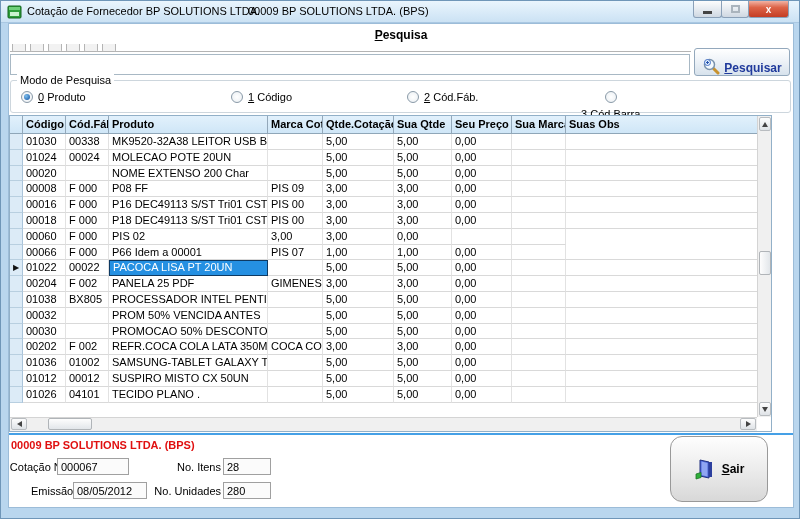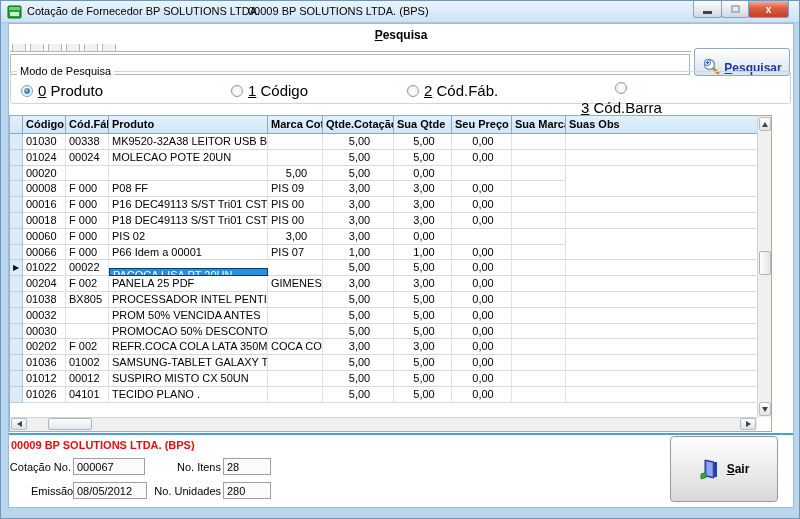--- a/index.html
+++ b/index.html
@@ -24,42 +24,42 @@
   
   .pesquisa-title{position:absolute;left:0;top:4px;width:100%;text-align:center;font-size:12px;font-weight:bold;color:#000;}
   .tabstrip{position:absolute;left:1px;top:20px;width:681px;height:8px;border-bottom:1px solid #b4b4b4;display:flex;gap:4px;padding-left:2px;}
   .tabstub{width:14px;height:8px;background:#f2f2f2;border:1px solid #b4b4b4;border-top:none;border-radius:0 0 2px 2px;}
   .search-input{position:absolute;left:1px;top:30px;width:680px;height:21px;border:1px solid #a8b8c4;background:#fff;
     font-family:"Liberation Sans",sans-serif;font-size:12px;padding:0 4px;outline:none;}
   .pesquisar-btn{position:absolute;left:685px;top:24px;width:96px;height:28px;border:1px solid #93a8bc;border-radius:3px;
     background:linear-gradient(#ffffff,#eef3f8 45%,#d7e2ec);display:flex;align-items:flex-end;justify-content:center;gap:4px;
     font-size:12px;font-weight:bold;color:#203a9c;cursor:pointer;}
   
-  .modo-group{position:absolute;left:1px;top:47px;width:781px;height:33px;border:1px solid #cdd6dd;border-radius:3px;padding-left:40px;}
+  .modo-group{position:absolute;left:1px;top:56px;width:781px;height:33px;border:1px solid #cdd6dd;border-radius:3px;padding-left:40px;}
   .modo-legend{position:absolute;left:6px;top:-7px;background:#fff;padding:0 3px;font-size:11px;color:#000;}
-  .radio{position:absolute;top:10px;display:flex;align-items:center;gap:5px;font-size:15px;color:#000;cursor:pointer;}
+  .radio{position:absolute;top:10px;display:flex;align-items:center;gap:5px;font-size:11px;color:#000;cursor:pointer;}
   .rb{width:12px;height:12px;border-radius:50%;border:1px solid #8a9aa8;background:radial-gradient(#fff,#e9eef2);position:relative;}
   .rb.on::after{content:"";position:absolute;left:2px;top:2px;width:6px;height:6px;border-radius:50%;
     background:radial-gradient(circle at 35% 35%,#7fc0ee,#2f71b8 70%);}
   
   .grid{position:absolute;left:0;top:91px;width:763px;height:317px;border:1px solid #92b0c8;background:#fff;}
   .grid-cols{display:grid;grid-template-columns:13px 43px 43px 159px 55px 71px 58px 60px 54px 193px;}
   .grid-head{height:18px;background:linear-gradient(#e2f1fc,#cfe6f7);border-bottom:1px solid #8fa6b8;}
   .hcell{font-size:11px;font-weight:bold;color:#000;padding:2px 2px 0 3px;border-right:1px solid #93a8ba;
     overflow:hidden;white-space:nowrap;}
   .hcell.marker{border-right:1px solid #93a8ba;}
   .grid-body{position:absolute;left:0;top:18px;right:14px;bottom:14px;overflow:hidden;background:#fff;}
   .grid-row{height:15.8px;}
   .cell{font-size:11px;color:#000;line-height:15px;padding:0 0 0 3px;border-right:1px solid #e2e2e2;
     border-bottom:1px solid #d9d9d9;overflow:hidden;white-space:nowrap;}
   .cell.marker{background:#dcebf7;border-right:1px solid #aac4da;border-bottom:1px solid #b8cfe0;padding:0;
     display:flex;align-items:center;justify-content:center;}
   .sel-arrow{font-size:8px;color:#111;line-height:1;}
-  .cell.num{text-align:center;padding-right:0;}
-  .cell.sel{background:#2590e2;color:#fff;border:1px solid #0e3a63;line-height:13px;margin-top:8px;}
+  .cell.num{text-align:left;padding-right:0;}
+  .cell.sel{background:#2590e2;color:#fff;border:1px solid #0e3a63;line-height:13px;}
   .marker-strip{position:absolute;left:0;top:18px;width:13px;bottom:14px;background:#dcebf7;border-right:1px solid #aac4da;z-index:0;}
   
   .vscroll{position:absolute;right:0;top:0;width:14px;bottom:14px;background:#f0f0f0;border-left:1px solid #d4d4d4;}
   .hscroll{position:absolute;left:0;bottom:0;right:14px;height:14px;background:#f0f0f0;border-top:1px solid #d4d4d4;}
   .sbtn{position:absolute;background:linear-gradient(#fdfdfd,#dfe3e7);border:1px solid #b8bcc0;border-radius:2px;
     display:flex;align-items:center;justify-content:center;}
   .vscroll .sbtn{left:1px;width:12px;height:14px;}
   .hscroll .sbtn{top:0px;height:12px;width:16px;}
   .tri{width:0;height:0;border-style:solid;}
   .tri.up{border-width:0 3.5px 5px 3.5px;border-color:transparent transparent #444 transparent;}
@@ -72,25 +72,25 @@
     border:1px solid #b0b4b8;border-radius:2px;}
   
   .blue-sep{position:absolute;left:0;top:409px;width:100%;height:2px;background:#45a0e6;}
   .bottom-panel{position:absolute;left:0;top:411px;width:100%;height:72px;background:#fff;}
   .supplier-text{position:absolute;left:2px;top:4px;font-size:11px;font-weight:bold;color:#e01010;white-space:nowrap;}
   .flabel{position:absolute;font-size:11px;color:#000;text-align:right;}
   .fl1{left:0;width:62px;top:26px;} .fl2{left:140px;width:72px;top:26px;}
   .fl3{left:0;width:62px;top:50px;padding-left:22px;} .fl4{left:140px;width:72px;top:50px;}
   .fbox{position:absolute;height:17px;border:1px solid #a0a0a0;background:#fbfbfb;font-size:11px;color:#000;
     padding:2px 3px 0 3px;white-space:nowrap;overflow:hidden;}
-  .fb1{left:64px;top:23px;width:72px;} .fb2{left:214px;top:23px;width:48px;}
+  .fb1{left:48px;top:23px;width:72px;} .fb2{left:214px;top:23px;width:48px;}
   .fb3{left:64px;top:47px;width:74px;} .fb4{left:214px;top:47px;width:48px;}
   .memo{position:absolute;left:285px;top:3px;width:372px;height:64px;border:1px solid #a0a0a0;background:#fff;
     font-size:11px;color:#000;padding:3px 5px;}
-  .sair-btn{position:absolute;left:661px;top:1px;width:108px;height:66px;border:1px solid #999;border-radius:4px;
+  .sair-btn{position:absolute;left:661px;top:1px;width:98px;height:66px;border:1px solid #999;border-radius:12px;
     background:linear-gradient(#fefefe,#eeeeee 45%,#d8d8d8);display:flex;align-items:center;justify-content:center;gap:6px;
     font-size:12px;font-weight:bold;color:#000;cursor:pointer;}
   u{text-decoration:underline;}
 </style>
 </head>
 <body>
 
 <div class="window">
 
   <div class="titlebar">
@@ -193,20 +193,21 @@
             <div class="cell num">5,00</div>
             <div class="cell num">5,00</div>
             <div class="cell num">0,00</div>
             <div class="cell"></div>
             <div class="cell"></div>
           </div>
           <div class="grid-row grid-cols">
             <div class="cell marker"></div>
             <div class="cell">00020</div>
             <div class="cell"></div>
+            <div class="cell">NOME EXTENSO 200 Char</div>
             <div class="cell"></div>
             <div class="cell num">5,00</div>
             <div class="cell num">5,00</div>
             <div class="cell num">0,00</div>
             <div class="cell"></div>
             <div class="cell"></div>
           </div>
           <div class="grid-row grid-cols">
             <div class="cell marker"></div>
             <div class="cell">00008</div>

